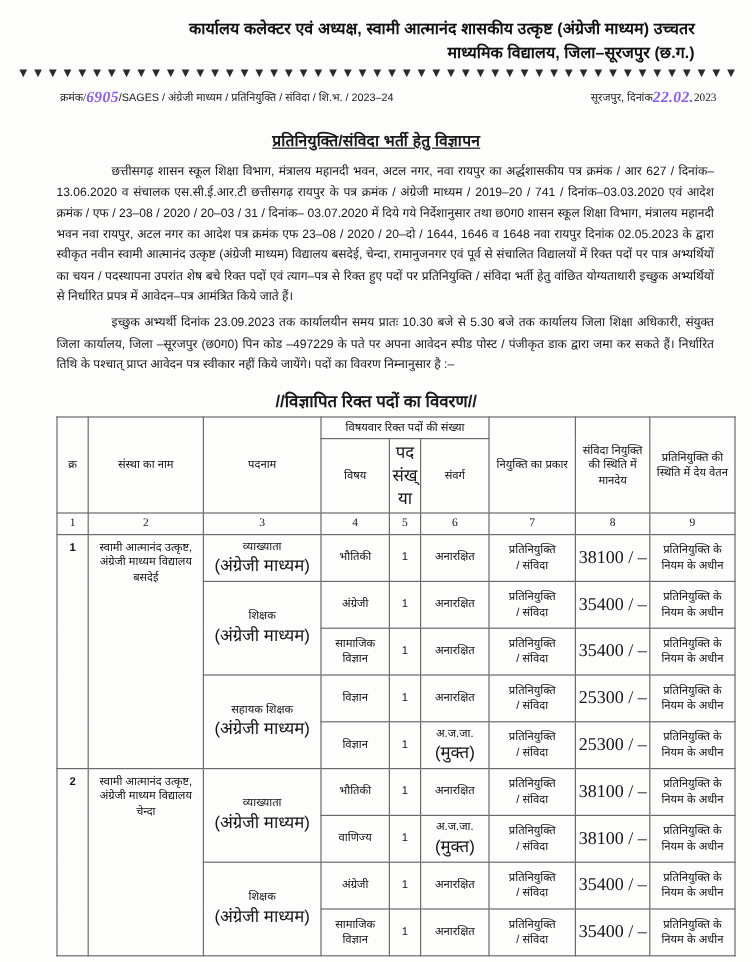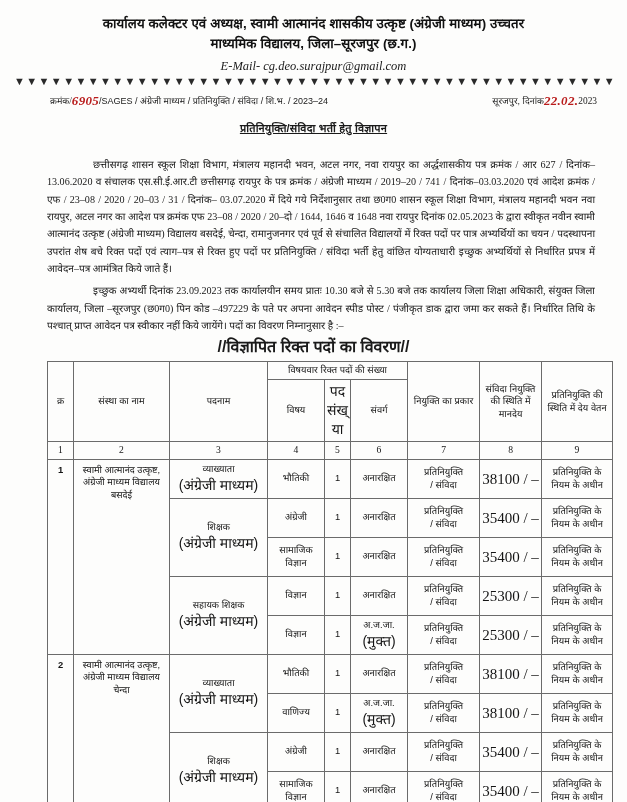--- a/index.html
+++ b/index.html
@@ -18,22 +18,22 @@
   .page {
     width: 627px;
     height: 802px;
     background: #fdfdfc;
     position: relative;
     box-sizing: border-box;
     padding: 0;
   }
   
   .hdr {
-    text-align: center;
-    padding: 14px 34px 0 34px;
+    text-align: right;
+    padding: 14px 48px 0 34px;
   }
   .hdr-title {
     font-family: "Liberation Sans", sans-serif;
     font-size: 13.3px;
     font-weight: bold;
     line-height: 1.5;
     letter-spacing: 0.1px;
     color: #111;
   }
   .hdr-email {
@@ -64,53 +64,53 @@
   }
   .ref-left, .ref-right {
     white-space: nowrap;
   }
   .hw {
     font-family: "Liberation Serif", serif;
     font-style: italic;
     font-size: 13px;
     font-weight: bold;
     letter-spacing: 0.3px;
-    color: #b91c1c;
+    color: #8b5cf6;
     position: relative;
     top: 1px;
   }
   .sml { font-size: 9px; margin-top: 48px; }
   .lat { font-family: "Liberation Serif", serif; font-size: 9.4px; }
   
   .doc-title {
     text-align: center;
-    font-size: 11px;
+    font-size: 13px;
     font-weight: bold;
     text-decoration: underline;
-    margin-top: 12px;
+    margin-top: 20px;
     letter-spacing: 0.2px;
   }
   
   .body-text {
     padding: 9px 32px 0 47px;
     font-size: 10.1px;
     line-height: 1.72;
     text-align: justify;
     text-justify: inter-word;
     color: #161616;
   }
-  .body-text p { margin: 12px 0 0 0; font-family: Liberation Serif, serif; }
+  .body-text p { margin: 0 0 0 0; }
   .body-text p + p { margin-top: 5px; }
   .ind { display: inline-block; width: 46px; }
   
   .tbl-caption {
     text-align: center;
-    font-size: 16px;
-    font-weight: bold;
-    margin-top: 1px;
+    font-size: 14px;
+    font-weight: bold;
+    margin-top: 11px;
     margin-bottom: 4px;
   }
   
   .tbl-wrap {
     padding: 0 14px 0 47px;
   }
   table.grid {
     border-collapse: collapse;
     width: 100%;
     table-layout: fixed;
@@ -141,21 +141,20 @@
   .dep { line-height: 1.45; }
 </style>
 </head>
 <body>
 
 <div class="page">
 
   <div class="hdr">
     <div class="hdr-title">कार्यालय कलेक्टर एवं अध्यक्ष, स्वामी आत्मानंद शासकीय उत्कृष्ट (अंग्रेजी माध्यम) उच्चतर</div>
     <div class="hdr-title">माध्यमिक विद्यालय, जिला–सूरजपुर (छ.ग.)</div>
-    <div class="hdr-email">E-Mail- cg.deo.surajpur@gmail.com</div>
   </div>
   <div class="dotted-rule">▼▼▼▼▼▼▼▼▼▼▼▼▼▼▼▼▼▼▼▼▼▼▼▼▼▼▼▼▼▼▼▼▼▼▼▼▼▼▼▼▼▼▼▼▼▼▼▼▼▼▼▼▼▼▼▼▼▼▼▼▼▼▼▼▼▼▼▼▼▼▼▼▼▼▼▼</div>
 
   <div class="refline">
     <div class="ref-left">
       <span class="sml">क्रमंक</span><span class="lat">/</span><span class="hw">6905</span><span class="sml">/SAGES / अंग्रेजी माध्यम / प्रतिनियुक्ति / संविदा / शि.भ. / 2023–24</span>
     </div>
     <div class="ref-right">
       <span class="sml">सूरजपुर, दिनांक</span><span class="hw">22.02.</span><span class="lat">2023</span>
     </div>

